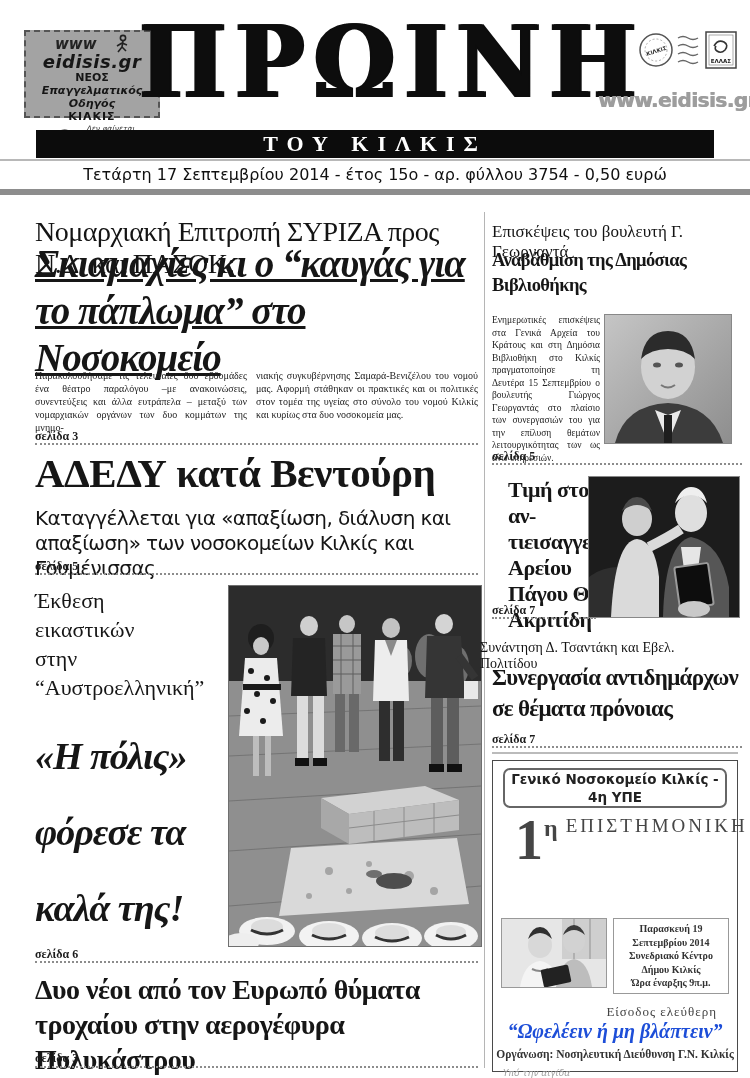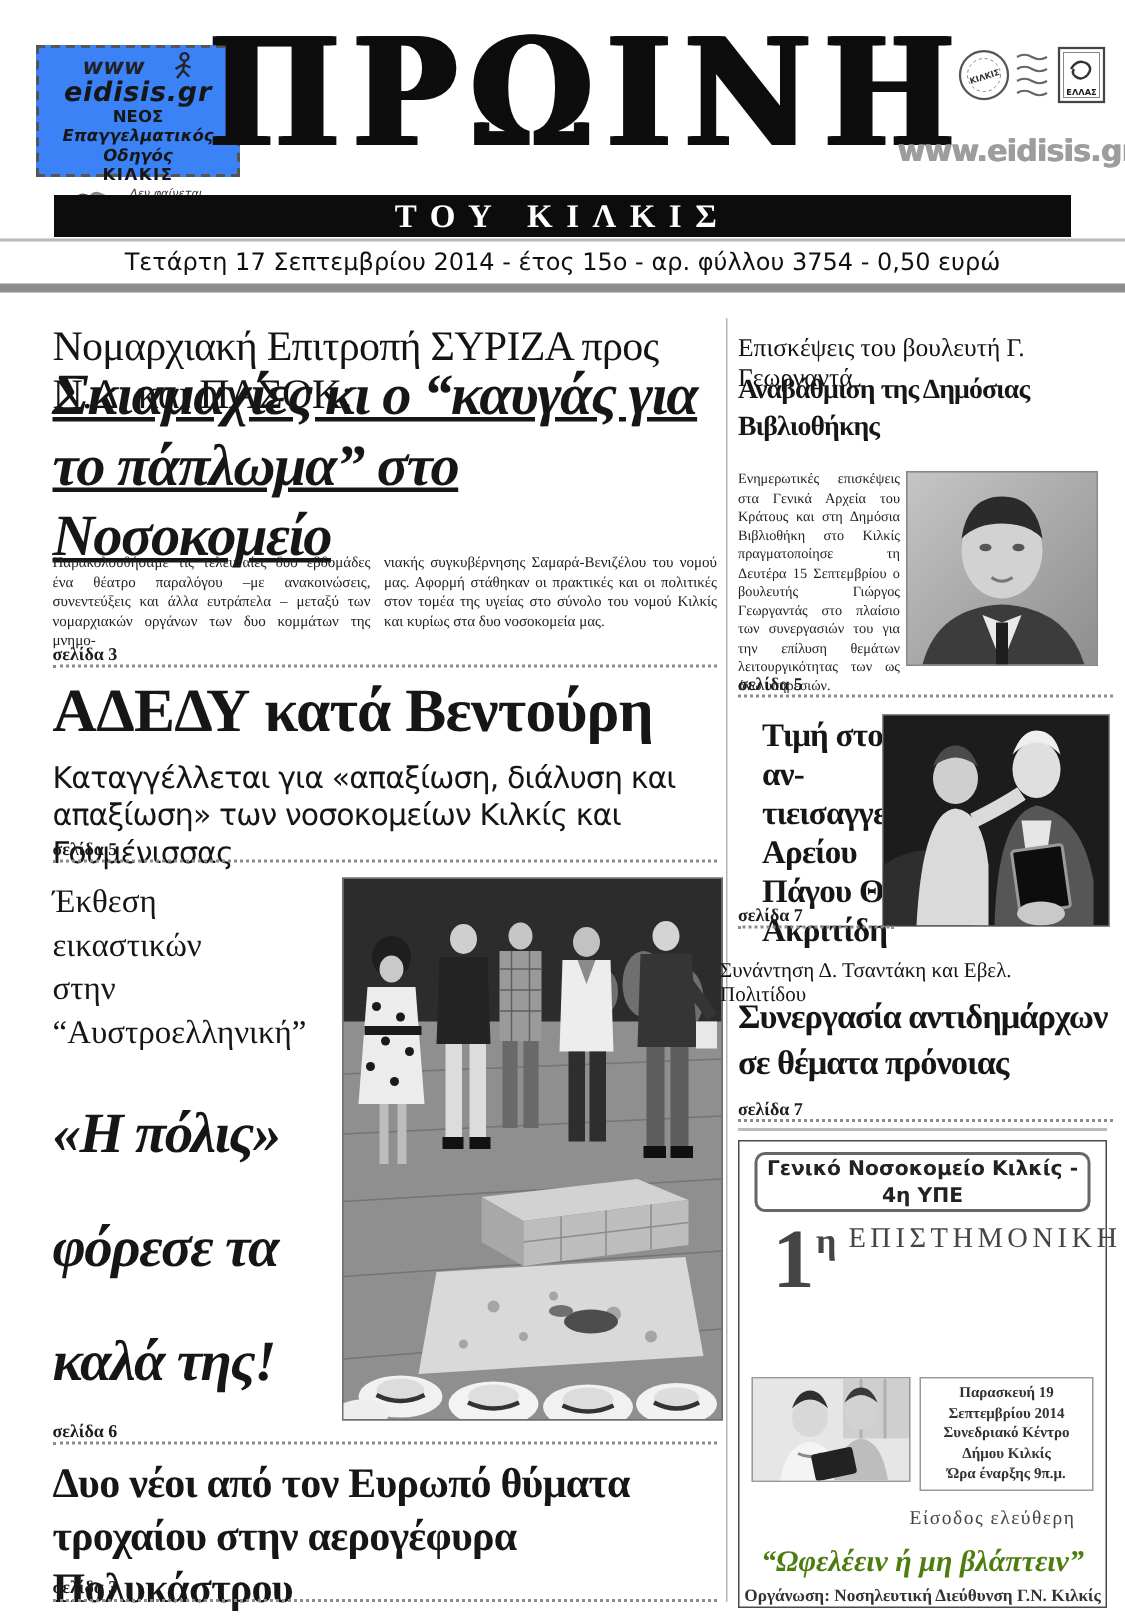--- a/index.html
+++ b/index.html
@@ -2,21 +2,21 @@
 <html><head>
 <meta charset="utf-8">
 <style>
   html,body{margin:0;padding:0;background:#d9d9d9;}
   #page{position:relative;width:750px;height:1078px;background:#ffffff;margin:0 auto;overflow:hidden;
         font-family:"Liberation Serif",serif;color:#161616;}
   .abs{position:absolute;}
 
   
   .logo-box{left:24px;top:30px;width:136px;height:88px;border:2px dashed #555;text-align:center;
-            padding-top:1px;box-sizing:border-box;background:#3b82f6;}
+            padding-top:1px;box-sizing:border-box;background:#a3a3a3;}
   .logo-site{font:bold italic 18px "DejaVu Sans",sans-serif;letter-spacing:.5px;line-height:18px;}
   .logo-line1{font:bold 11px "DejaVu Sans",sans-serif;line-height:13px;}
   .logo-line2{font:bold italic 11px "DejaVu Sans",sans-serif;line-height:13px;}
   .logo-line3{font:bold 11px "DejaVu Sans",sans-serif;letter-spacing:1px;line-height:13px;}
   .logo-slogan{font:italic 7.5px "DejaVu Sans",sans-serif;color:#333;text-align:left;line-height:8.5px;}
 
   .np-title{left:135px;top:6px;width:515px;text-align:center;
             font-family:"DejaVu Serif",serif;font-weight:bold;font-size:92px;line-height:104px;
             letter-spacing:9px;color:#0d0d0d;transform:scaleY(1.08);transform-origin:top center;
             text-shadow:2px 0 0 #0d0d0d,-2px 0 0 #0d0d0d;}
@@ -81,21 +81,21 @@
   .ad-titlerow{display:flex;align-items:flex-start;margin:6px 0 0 22px;color:#454545;}
   .ad-number{font:bold 56px/52px "Liberation Serif",serif;}
   .ad-number-suffix{font:bold 24px/24px "Liberation Serif",serif;margin:2px 8px 0 1px;}
   .ad-title1{font:19px "Liberation Serif",serif;letter-spacing:3px;line-height:24px;}
   .ad-title2{font:19px "Liberation Serif",serif;line-height:24px;letter-spacing:.5px;}
   .ad-midrow{display:flex;margin:52px 8px 0 8px;}
   .ad-photo{width:104px;height:68px;border:1px solid #999;background:#e4e4e4;flex:none;}
   .ad-details{margin-left:6px;border:1px solid #999;padding:3px 3px;flex:1;text-align:center;
               font:bold 10px/13.5px "Liberation Serif",serif;color:#333;}
   .ad-entry{margin:10px 20px 0 0;text-align:right;font:13px "Liberation Serif",serif;color:#444;letter-spacing:1px;}
-  .ad-quote{margin-top:10px;text-align:center;font:bold italic 20px "Liberation Serif",serif;color:#4d7c0f;}
+  .ad-quote{text-align:center;font:bold italic 20px "Liberation Serif",serif;color:#1d4ed8;}
   .ad-organizer{margin-top:5px;text-align:center;font:bold 11.5px "Liberation Serif",serif;color:#333;}
   .ad-aegis{margin:8px 0 0 10px;font:italic 9px "DejaVu Sans",sans-serif;color:#a0a0a0;}
 </style>
 </head>
 <body>
 
 <div id="page">
 
   <div class="abs logo-box">
     <div style="height:20px;">

